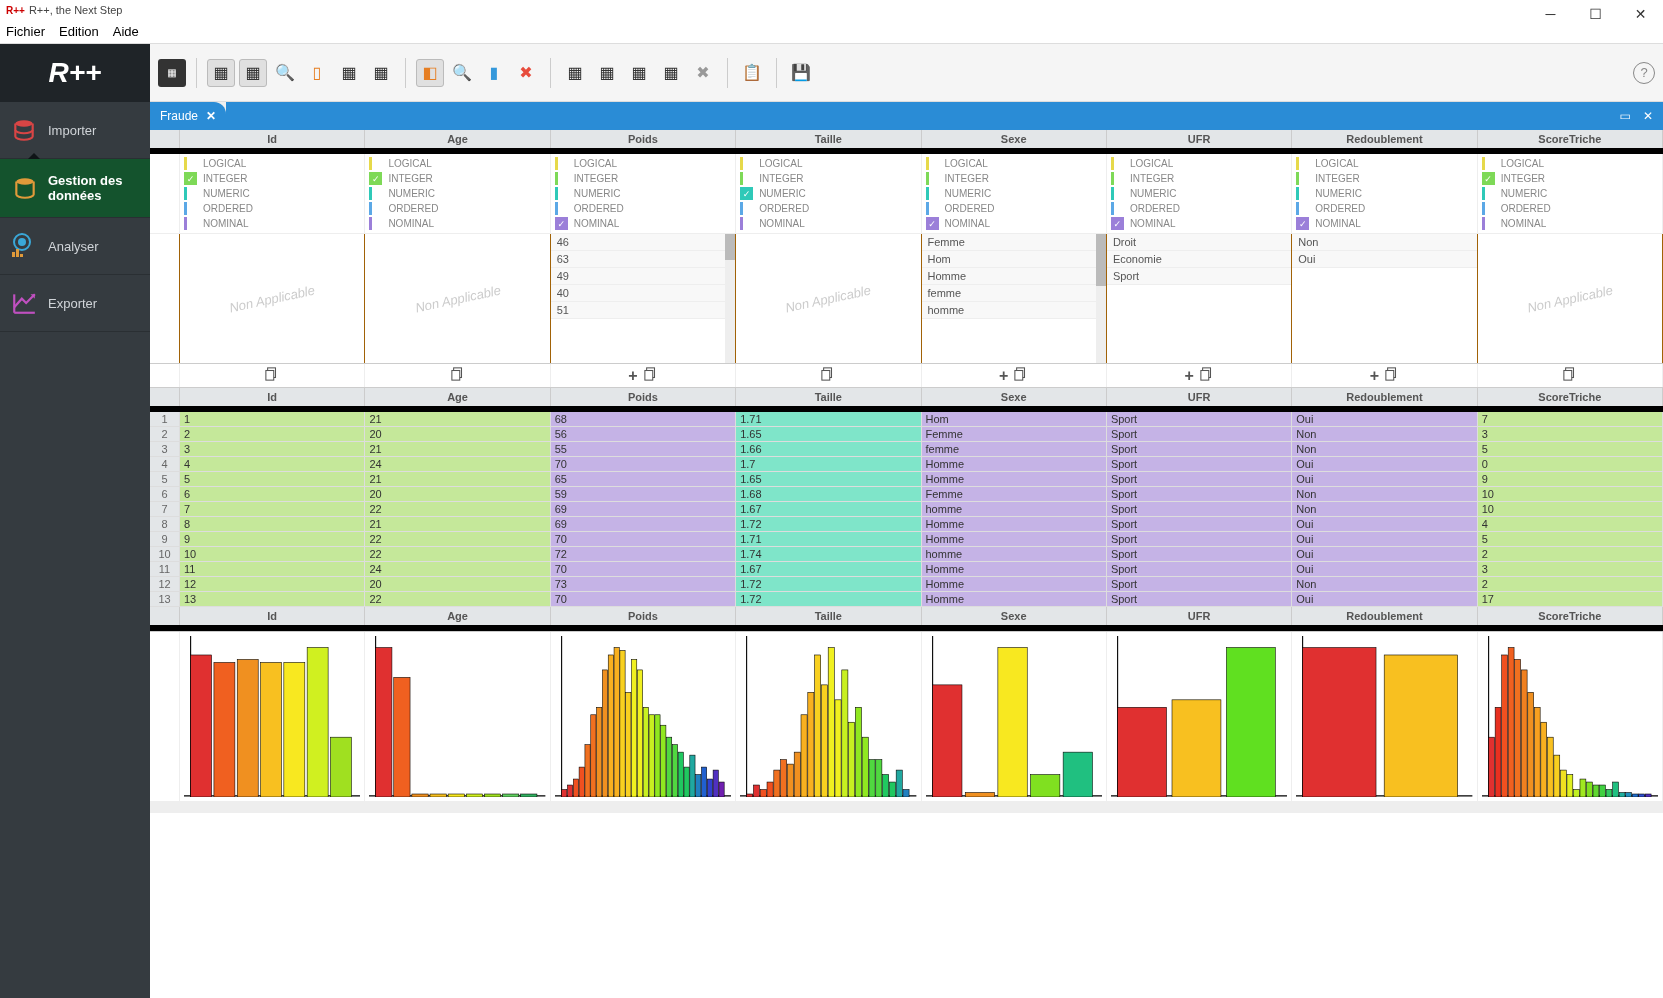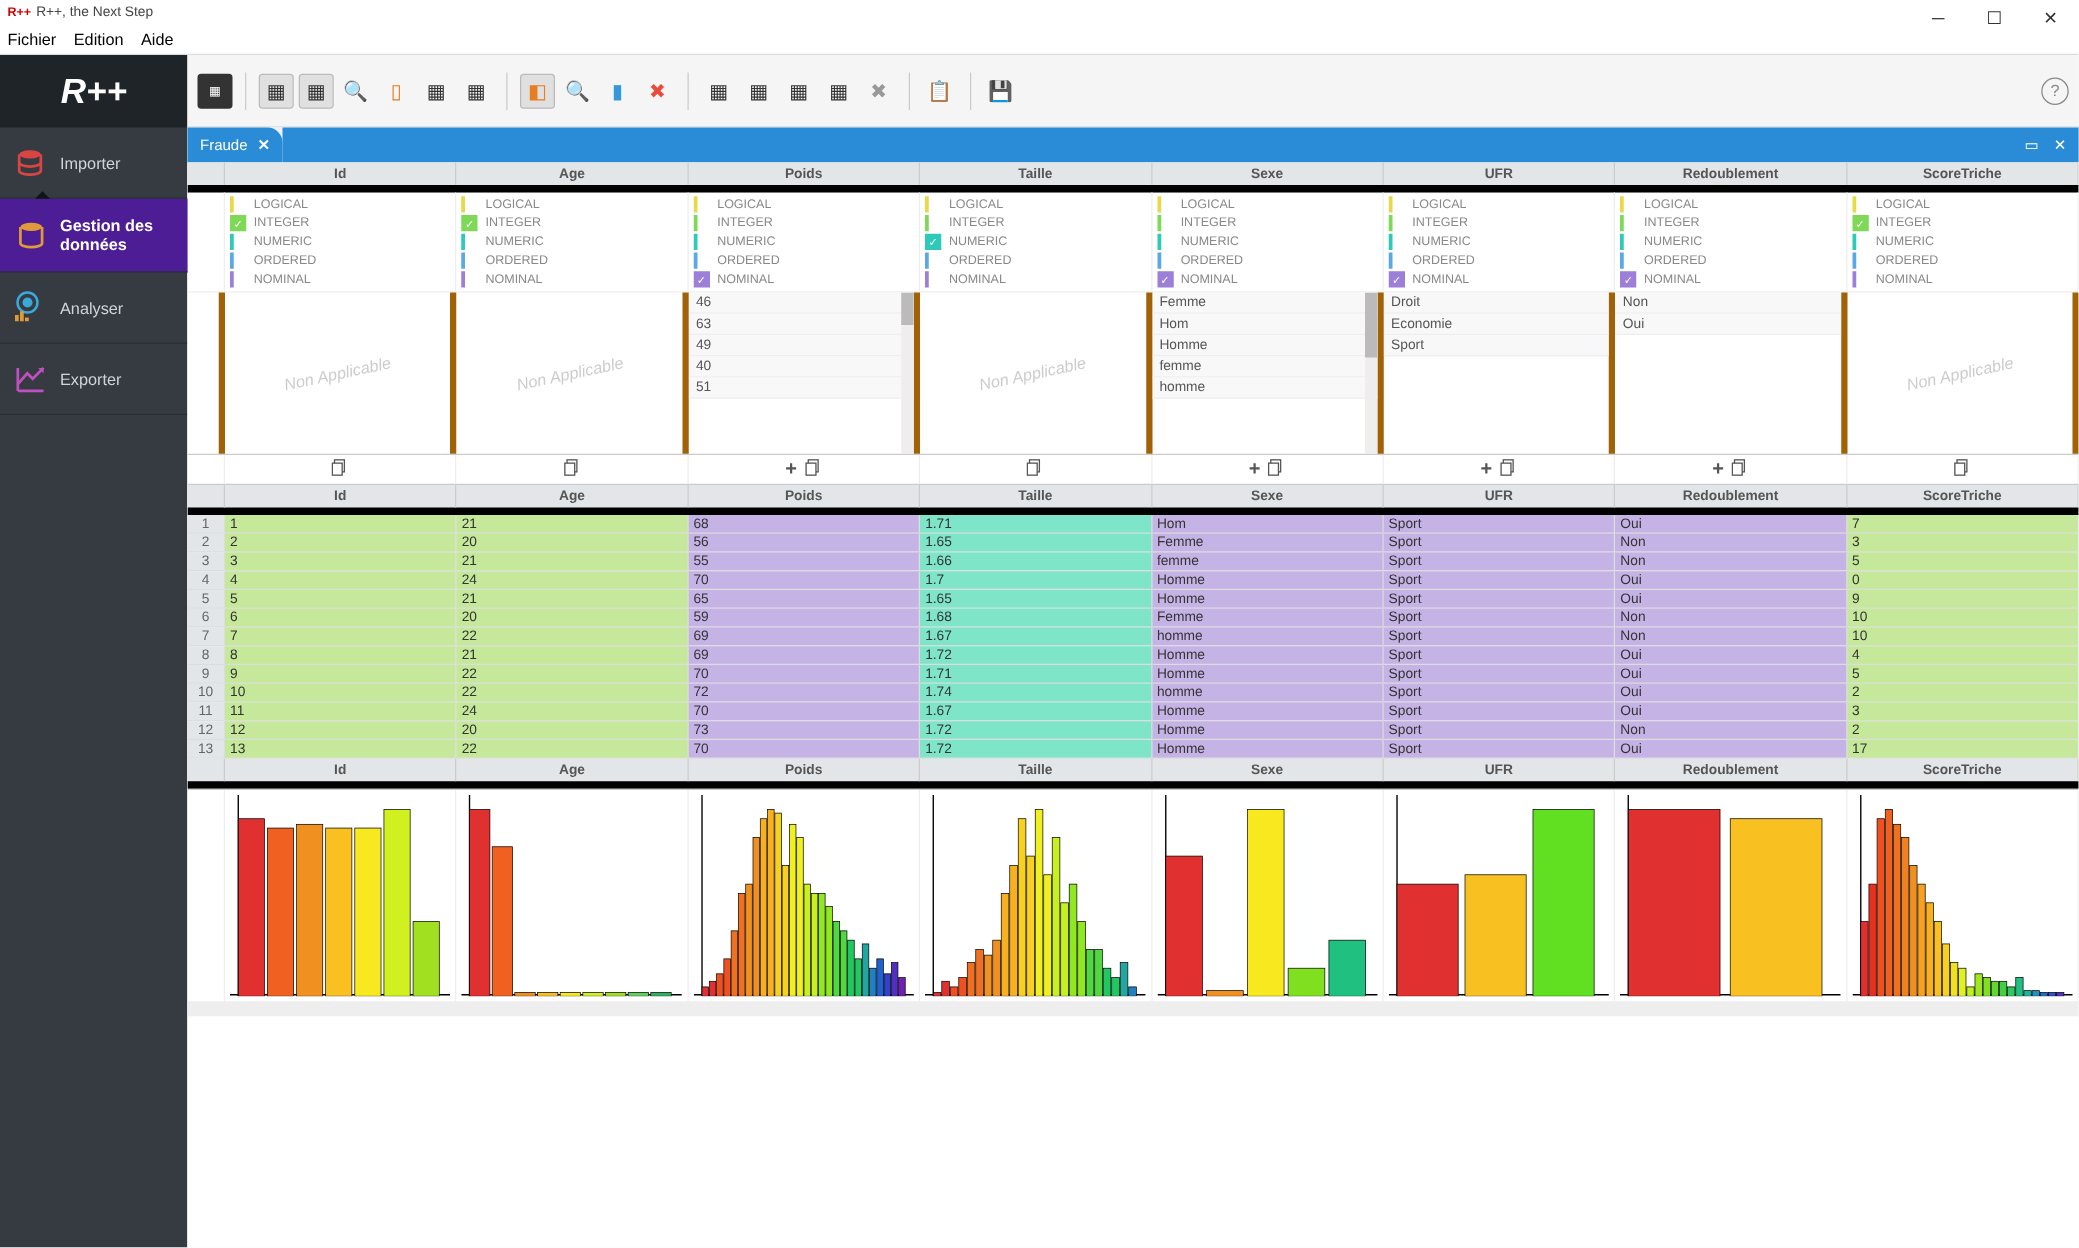--- a/index.html
+++ b/index.html
@@ -7,21 +7,21 @@
 .titlebar { height: 20px; display: flex; align-items: center; padding: 0 6px; font-size: 11px; color: #444; }
 .titlebar .icon { color: #c00; font-weight: bold; margin-right: 4px; font-size: 10px; }
 .window-controls { position: absolute; top: 0; right: 0; display: flex; }
 .window-controls div { width: 45px; height: 28px; display: flex; align-items: center; justify-content: center; font-size: 14px; cursor: pointer; }
 .menubar { height: 24px; display: flex; align-items: center; padding: 0 6px; gap: 14px; font-size: 13px; color: #000000; border-bottom: 1px solid #ddd; }
 .menubar span { cursor: pointer; }
 .app { display: flex; height: calc(998px - 44px); }
 .sidebar { width: 150px; background: #353b40; color: #d0d4d8; display: flex; flex-direction: column; }
 .logo { height: 58px; background: #1f2428; color: #fff; font-size: 28px; font-weight: bold; display: flex; align-items: center; justify-content: center; font-style: italic; }
 .side-item { display: flex; align-items: center; gap: 10px; padding: 14px 10px; font-size: 13px; cursor: pointer; border-bottom: 1px solid #2a2f33; }
-.side-item.active { background: #4c1d95; color: #fff; font-weight: bold; position: relative; padding-left: 12px; }
+.side-item.active { background: #14532d; color: #fff; font-weight: bold; position: relative; padding-left: 12px; }
 .side-item.active::after { content: ""; position: absolute; top: -6px; left: 28px; width: 0; height: 0; border-left: 6px solid transparent; border-right: 6px solid transparent; border-bottom: 6px solid #0f1417; }
 .side-icon { width: 28px; height: 28px; display: flex; align-items: center; justify-content: center; font-size: 18px; }
 .main { flex: 1; display: flex; flex-direction: column; background: #f5f5f5; min-width: 0; }
 .toolbar { height: 58px; background: #f5f5f5; display: flex; align-items: center; padding: 0 8px; gap: 4px; border-bottom: 1px solid #ddd; }
 .tbtn { width: 28px; height: 28px; display: flex; align-items: center; justify-content: center; cursor: pointer; border-radius: 3px; font-size: 16px; }
 .tbtn.active { background: #e0e0e0; border: 1px solid #bbb; }
 .tsep { width: 1px; height: 30px; background: #ccc; margin: 0 6px; }
 .tspacer { flex: 1; }
 .help-icon { width: 22px; height: 22px; border: 1.5px solid #888; border-radius: 50%; display: flex; align-items: center; justify-content: center; color: #888; font-size: 13px; cursor: pointer; }
 .tab-strip { height: 28px; background: #f0f0f0; display: flex; align-items: stretch; }
@@ -38,21 +38,21 @@
 .type-opt.logical .chk { border-color: #e6d94a; }
 .type-opt.integer .chk { border-color: #7ed957; }
 .type-opt.numeric .chk { border-color: #2fc9b8; }
 .type-opt.ordered .chk { border-color: #5ba8e6; }
 .type-opt.nominal .chk { border-color: #9b7fd9; }
 .type-opt.selected .chk { background: #7ed957; border: none; }
 .type-opt.selected.numeric .chk { background: #2fc9b8; }
 .type-opt.selected.nominal .chk { background: #9b7fd9; }
 .type-opt.selected .chk::before { content: "✓"; }
 .values-row { display: grid; grid-template-columns: 30px repeat(8, 1fr); height: 130px; border-bottom: 1px solid #ccc; }
-.values-cell { border-right: 5px solid #a16207; position: relative; overflow: hidden; }
+.values-cell { border-right: 1px solid #a16207; position: relative; overflow: hidden; }
 .na-text { position: absolute; top: 50%; left: 50%; transform: translate(-50%, -50%) rotate(-12deg); color: #ccc; font-style: italic; font-size: 13px; }
 .val-list { display: flex; flex-direction: column; }
 .val-item { padding: 2px 6px; border-bottom: 1px solid #eee; font-size: 11px; color: #555; background: #f8f8f8; }
 .val-scroll { position: absolute; right: 0; top: 0; width: 10px; height: 100%; background: #eee; }
 .val-scroll-thumb { width: 100%; background: #bbb; }
 .copy-row { display: grid; grid-template-columns: 30px repeat(8, 1fr); height: 24px; border-bottom: 1px solid #ccc; }
 .copy-cell { border-right: 1px solid #eee; display: flex; align-items: center; justify-content: center; gap: 6px; color: #555; cursor: pointer; }
 .data-grid { overflow: auto; }
 .data-row { display: grid; grid-template-columns: 30px repeat(8, 1fr); font-size: 11px; }
 .data-row > div { padding: 1px 4px; border-right: 1px solid #ddd; border-bottom: 1px solid #ddd; }

